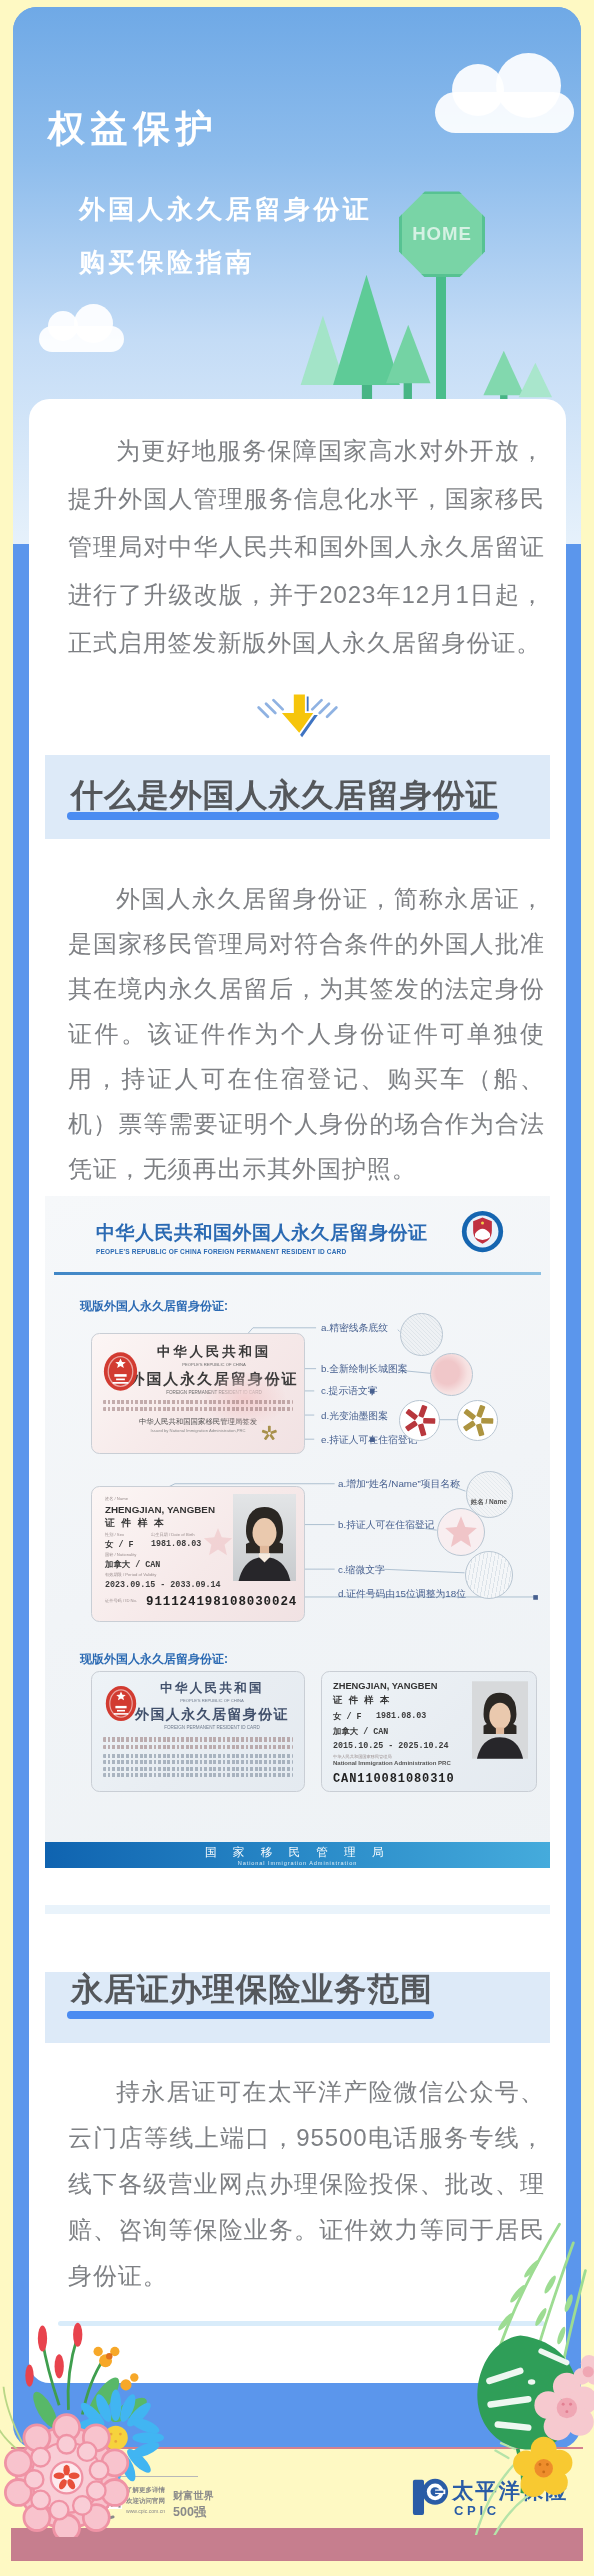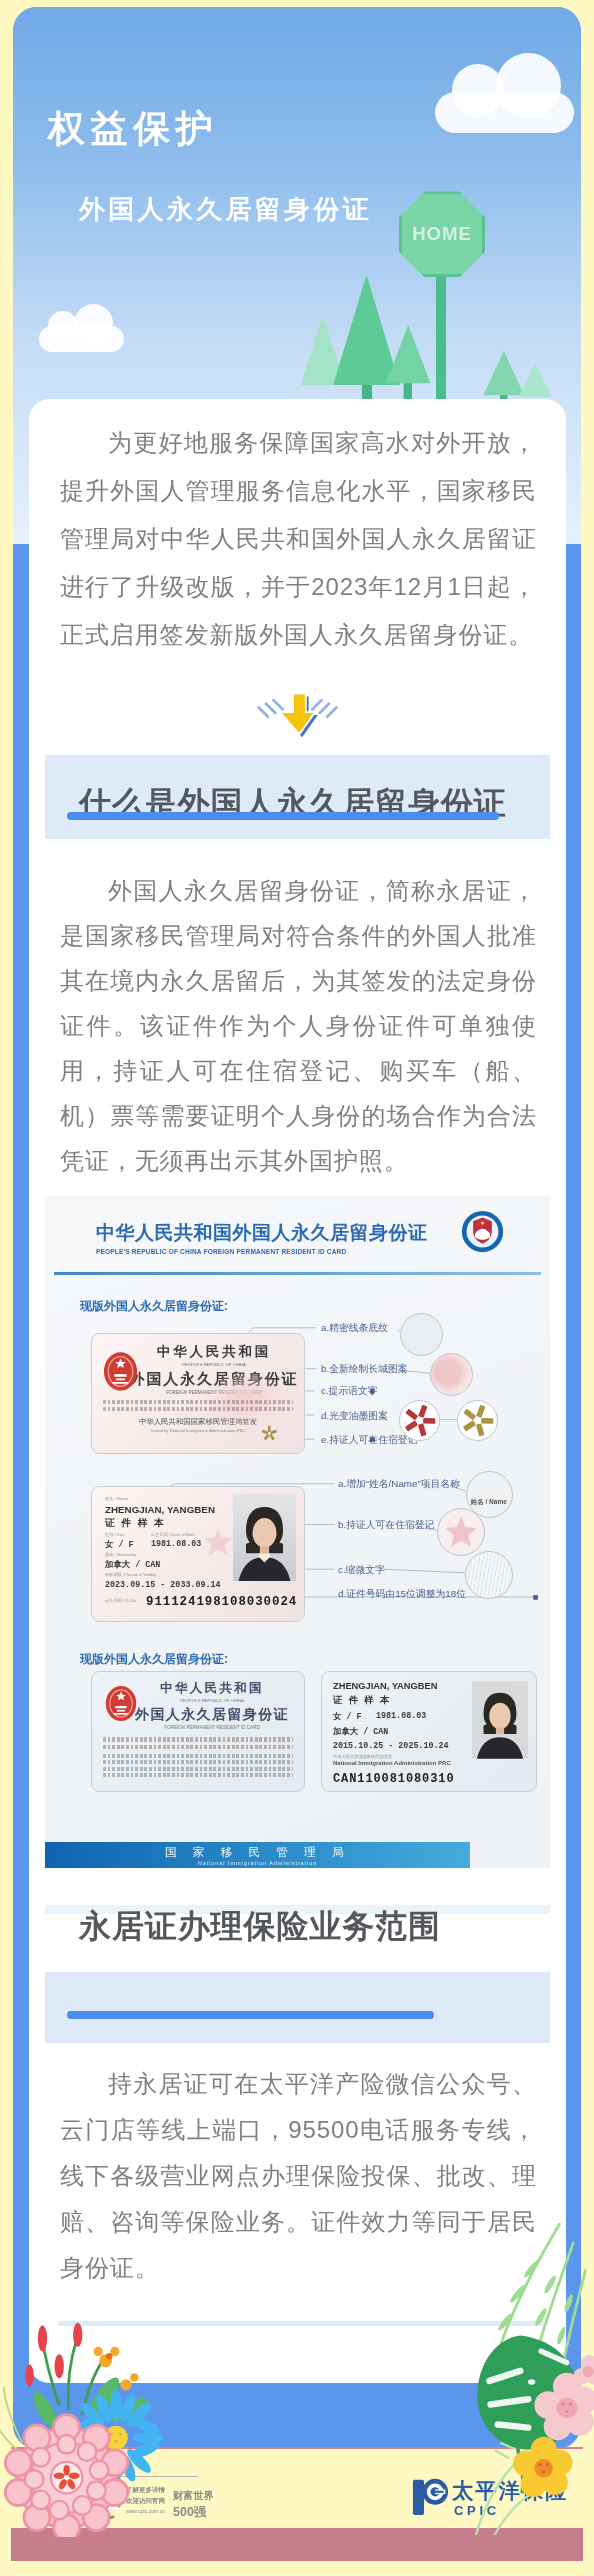--- a/index.html
+++ b/index.html
@@ -17,44 +17,44 @@
   
   .sign-oct{position:absolute;width:80px;height:80px;background:#79d4a6;border:3.7px solid #57c292;
             clip-path:polygon(30% 0,70% 0,100% 30%,100% 70%,70% 100%,30% 100%,0 70%,0 30%);
             display:flex;align-items:center;justify-content:center;}
   .sign-oct span{color:#dff5ea;font-weight:700;font-size:18.6px;letter-spacing:0.9px;opacity:.9;}
   .sign-pole{position:absolute;background:#49bd8b;}
   
   .card{position:absolute;left:29px;top:399px;width:537px;height:1984px;background:#fff;
         border-radius:20.4px;z-index:2;}
   .body-p{position:absolute;left:31px;width:477px;color:#7e8084;font-size:24px;letter-spacing:0.9px;
-          text-align:justify;text-indent:2em;margin:0;}
+          text-align:justify;text-indent:2em;margin:8px;}
   .sec-rect{position:absolute;left:16px;width:505px;background:#ddeaf8;}
-  .sec-h{position:absolute;left:38px;color:#54575b;font-size:32px;font-weight:700;letter-spacing:0.9px;margin:12px;}
+  .sec-h{position:absolute;left:38px;color:#54575b;font-size:32px;font-weight:700;letter-spacing:0.9px;margin:4px;}
   .sec-line{position:absolute;left:38px;height:8.4px;border-radius:3.7px;background:#4b8cf1;}
   
   .paper{position:absolute;left:16px;top:797px;width:505px;height:672px;
          background:linear-gradient(160deg,#f6f8fa 0%,#f1f4f7 50%,#eef2f5 100%);overflow:hidden;}
   .ig-title{position:absolute;left:51px;top:24px;font-size:19px;font-weight:700;color:#2b6ab3;letter-spacing:0.5px;}
   .ig-title-en{position:absolute;left:51px;top:52px;font-size:6.5px;font-weight:700;color:#2b6ab3;letter-spacing:0.2px;}
   .ig-div{position:absolute;left:9.3px;top:76px;width:487px;height:2.8px;
           background:linear-gradient(90deg,#4086c6,#8cc0e2);}
   .ig-label{position:absolute;left:35px;font-size:12px;font-weight:700;color:#2b6ab3;}
   .idcard{position:absolute;width:214px;height:121px;border-radius:8.4px;border:0.9px solid #c9ced5;
           background:linear-gradient(135deg,#fcf6f5 0%,#f6e9e9 55%,#f1e2e3 100%);overflow:hidden;box-sizing:border-box;}
   .idcard.old{background:linear-gradient(135deg,#eef3f7 0%,#e8edf2 55%,#e4eaf0 100%);}
   .idc-c{text-align:center;margin:0;color:#3a3a3a;}
   .micro{height:3.7px;margin:2.8px 11px 0 11px;border-radius:0.9px;opacity:.5;
          background:repeating-linear-gradient(90deg,#8d6a6a 0 2.8px,transparent 2.8px 4.6px);}
   .micro.blue{background:repeating-linear-gradient(90deg,#6a7a8d 0 2.8px,transparent 2.8px 4.6px);}
   .ann{position:absolute;font-size:9.8px;color:#47608f;white-space:nowrap;}
   .callout{position:absolute;border-radius:50%;border:1.4px solid #b9c6d2;background:#fff;overflow:hidden;}
   .tinylab{font-size:4.2px;color:#9b8f8f;line-height:5.6px;}
   .val{font-size:8.4px;font-weight:700;color:#3c3c3c;font-family:"Liberation Mono",monospace;}
-  .ig-bar{position:absolute;left:0;top:646px;width:425px;height:26px;
+  .ig-bar{position:absolute;left:0;top:646px;width:505px;height:26px;
           background:linear-gradient(90deg,#0f63b0,#2b8cc9 55%,#45abdc);text-align:center;color:#fff;}
   .strip{position:absolute;left:16px;top:1506px;width:505px;height:9.3px;background:#e9f3fb;}
   .div2{position:absolute;left:29px;top:1922px;width:487px;height:4.6px;border-radius:2.8px;background:#d9ecfa;}
   
   .pink-line{position:absolute;left:11px;top:2447px;width:572px;height:1.9px;background:#d4808f;z-index:3;}
   .mauve{position:absolute;left:11px;top:2528px;width:572px;height:33px;background:#c67e8e;z-index:1;}
   .foot{color:#8a8a8a;}
   .brand-cn{position:absolute;left:452px;top:2476px;font-size:21.4px;font-weight:700;color:#2a5ca6;letter-spacing:1.9px;z-index:4;}
   .brand-en{position:absolute;left:454px;top:2503px;font-size:13px;font-weight:700;color:#2a5ca6;letter-spacing:3.7px;z-index:4;text-align:center;}
   .flowers{position:absolute;z-index:5;pointer-events:none;}
@@ -71,20 +71,21 @@
       <span style="position:absolute;left:16.7px;top:-28px;width:52px;height:52px;background:rgba(255,255,255,.92);border-radius:50%;"></span>
       <span style="position:absolute;left:61px;top:-39px;width:65px;height:65px;background:rgba(255,255,255,.92);border-radius:50%;"></span>
     </div>
     <div class="cloud" style="left:26px;top:319px;width:85px;height:26px;">
       <span style="position:absolute;left:9.3px;top:-15px;width:30px;height:30px;background:rgba(255,255,255,.92);border-radius:50%;"></span>
       <span style="position:absolute;left:35px;top:-22px;width:39px;height:39px;background:rgba(255,255,255,.92);border-radius:50%;"></span>
     </div>
 
     <div class="hero-title" style="left:35px;top:97px;font-size:37px;letter-spacing:5.6px;">权益保护</div>
     <div class="hero-title" style="left:66px;top:185px;font-size:26px;letter-spacing:3.3px;">外国人永久居留身份证</div>
+    <div class="hero-title" style="left:66px;top:238px;font-size:26px;letter-spacing:3.3px;">购买保险指南</div>
 
     <div class="sign-pole" style="left:423px;top:260px;width:10.2px;height:132px;"></div>
     <div class="sign-oct" style="left:386px;top:184px;border-radius:14px;">
       <span>HOME</span>
     </div>
 
     <svg style="position:absolute;left:279px;top:251px;" width="290" height="141" viewBox="0 0 312 152">
       <polygon points="33,62 9,137 57,137" fill="#a3e4c8"></polygon>
       <rect x="75" y="130" width="11" height="22" fill="#47b585"></rect>
       <polygon points="80,18 44,137 116,137" fill="#5ecb97"></polygon>
@@ -320,21 +321,21 @@
 
       <div class="ig-bar">
         <div style="font-size:11.6px;letter-spacing:6.5px;padding-top:2.8px;">国 家 移 民 管 理 局</div>
         <div style="font-size:5.6px;opacity:.85;letter-spacing:0.9px;">National Immigration Administration</div>
       </div>
     </div>
 
     <div class="strip"></div>
 
     <div class="sec-rect" style="top:1573px;height:71px;"></div>
-    <h2 class="sec-h" style="top:1494px;">永居证办理保险业务范围</h2>
+    <h2 class="sec-h" style="top:1565px;">永居证办理保险业务范围</h2>
     <div class="sec-line" style="top:1612px;width:367px;"></div>
 
     <p class="body-p" style="top:1662px;line-height:46px;">持永居证可在太平洋产险微信公众号、云门店等线上端口，95500电话服务专线，线下各级营业网点办理保险投保、批改、理赔、咨询等保险业务。证件效力等同于居民身份证。</p>
 
     <div class="div2"></div>
   </div>
 
   <div class="pink-line"></div>
   <div class="abs" style="left:59px;top:2476px;width:139px;height:0.9px;background:#b8b8b8;z-index:4;"></div>
 

